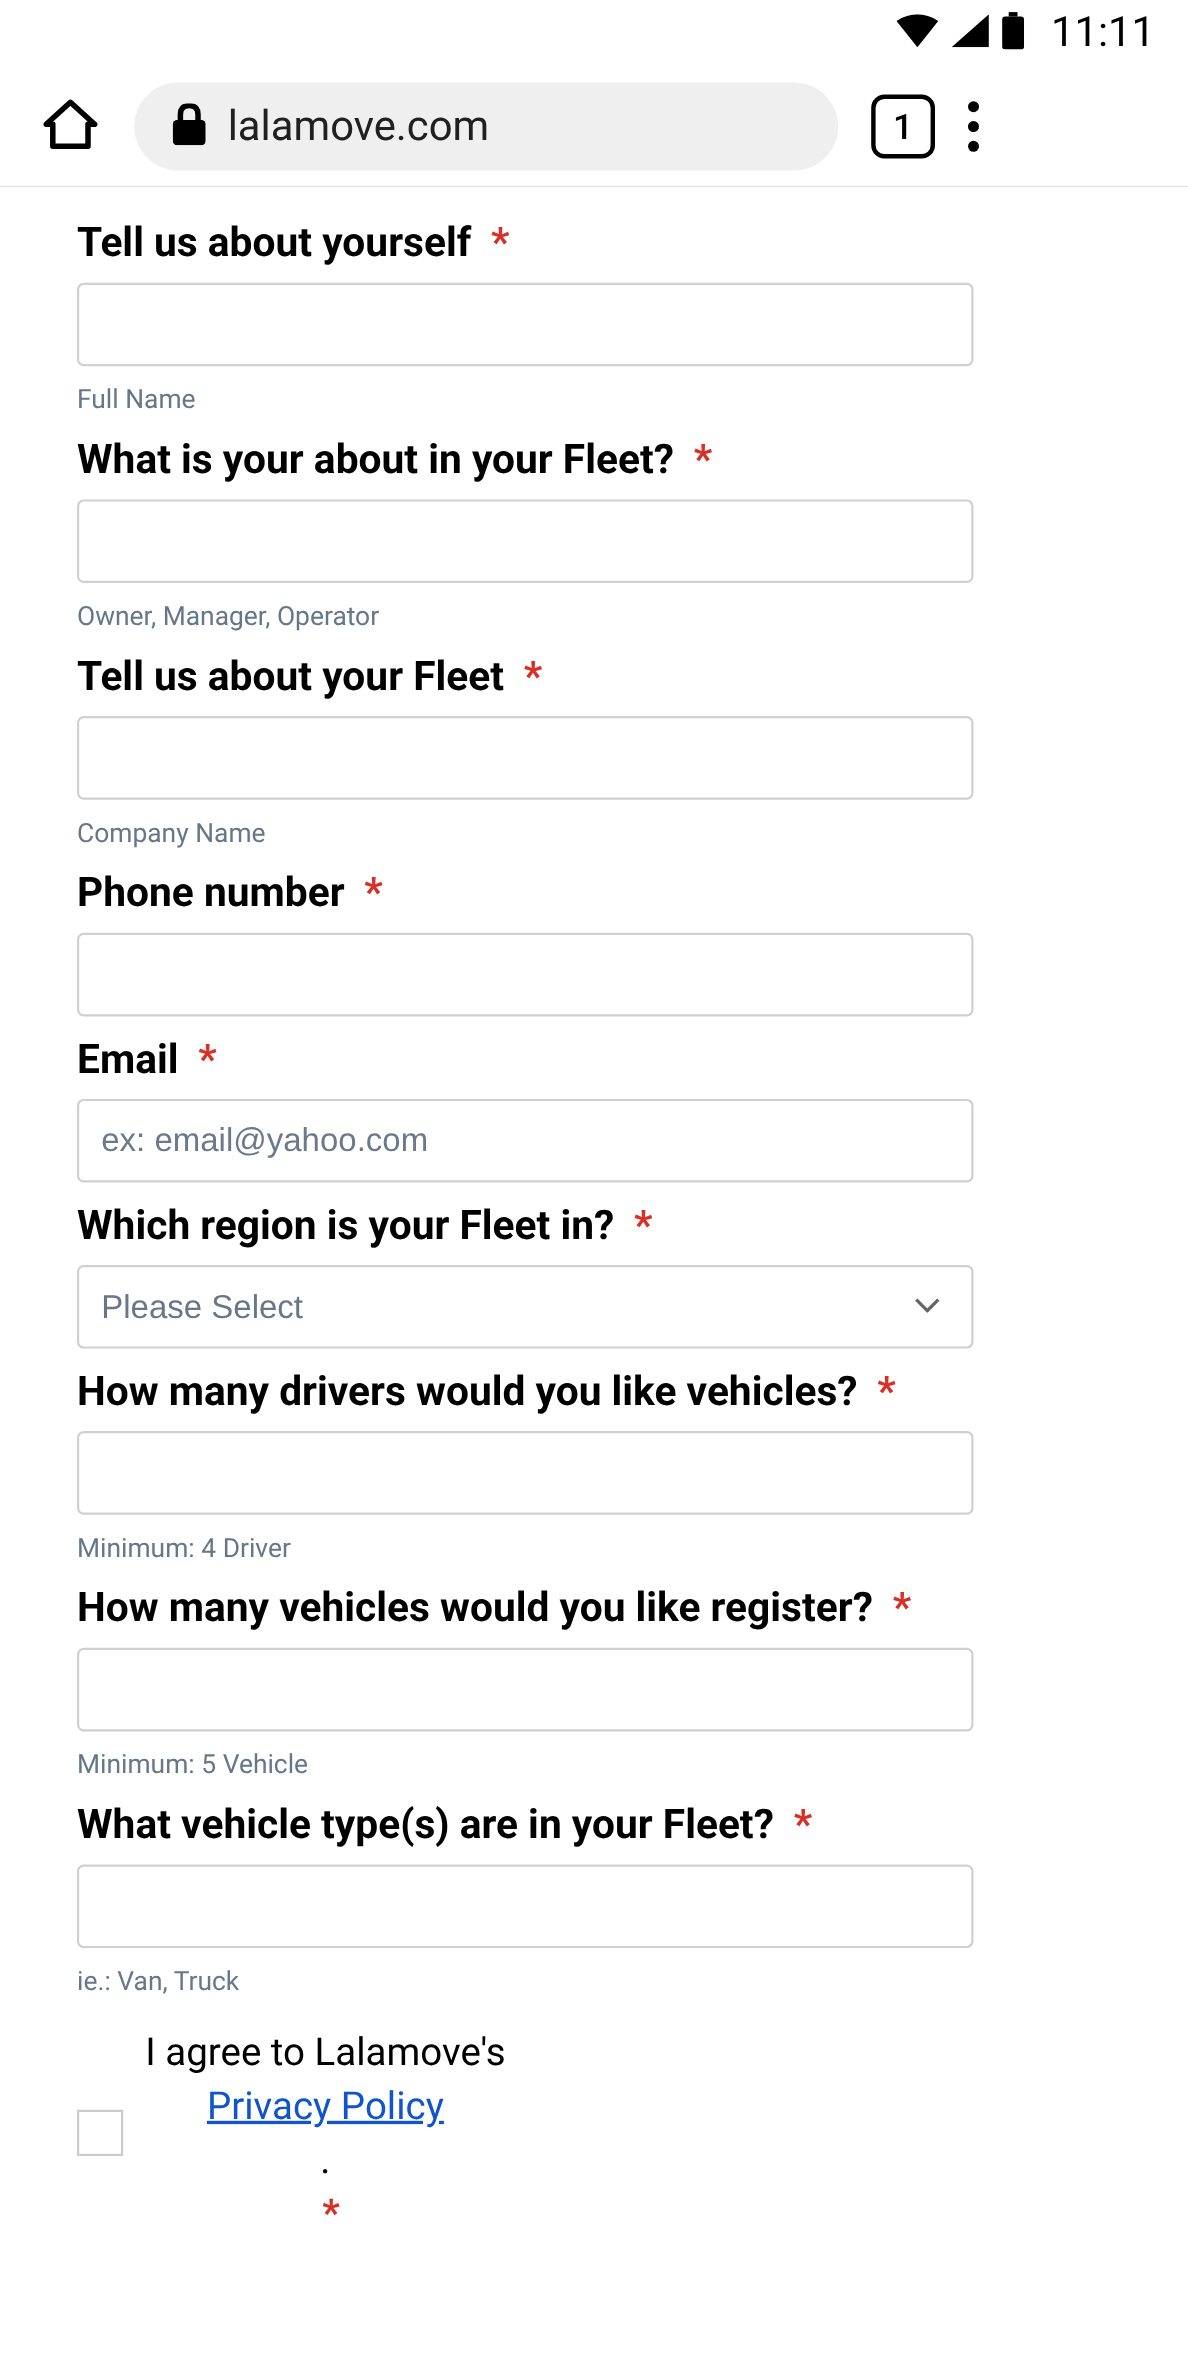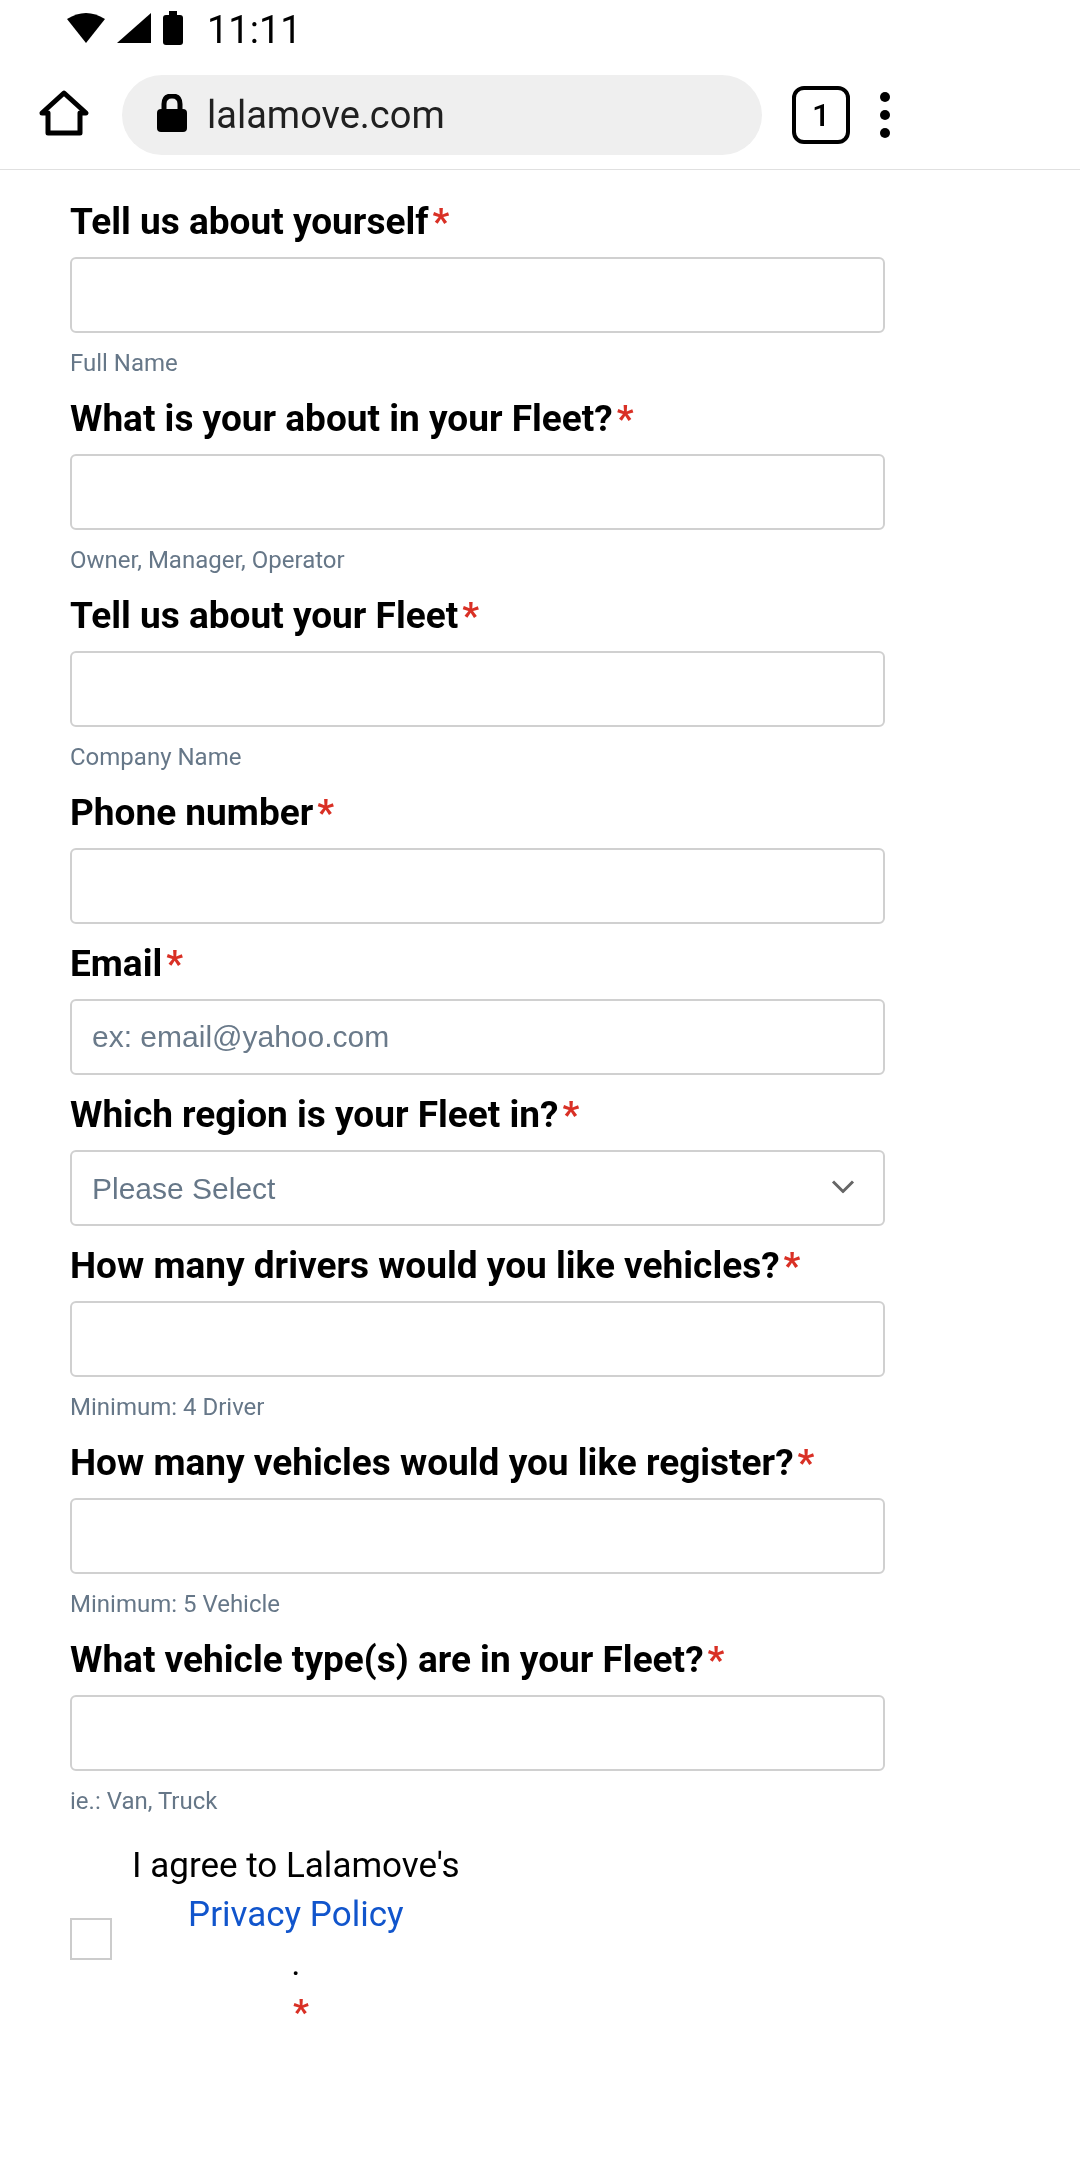--- a/index.html
+++ b/index.html
@@ -10,25 +10,25 @@
     body {
       font-family: -apple-system, BlinkMacSystemFont, "Segoe UI", Roboto, Arial, sans-serif;
       background: #ffffff;
       width: 1080px;
       height: 2160px;
       overflow: hidden;
     }
     .status-bar {
       height: 60px;
       display: flex;
+      justify-content: flex-end;
       align-items: center;
       padding: 0 30px;
       gap: 12px;
       background: #ffffff;
-      margin-left: 37px;
     }
     .status-time {
       font-size: 38px;
       font-weight: 400;
       margin-left: 12px;
     }
     .browser-bar {
       height: 110px;
       display: flex;
       align-items: center;
@@ -81,21 +81,21 @@
     .field-group {
       margin-bottom: 12px;
     }
     .field-label {
       font-size: 37px;
       font-weight: 700;
       color: #000;
       margin-bottom: 14px;
       display: flex;
       align-items: center;
-      gap: 4px;
+      gap: 18px;
     }
     .required-star {
       color: #d93025;
       font-weight: 700;
     }
     .text-input {
       width: 815px;
       height: 76px;
       border: 2px solid #d0d0d0;
       border-radius: 6px;
@@ -151,20 +151,21 @@
     .checkbox-label {
       font-size: 35px;
       color: #000;
       display: flex;
       align-items: center;
       gap: 8px;
       flex-direction: column;
     }
     .privacy-link {
       color: #1155cc;
+      text-decoration: underline;
     }
     .tight-field {
       margin-bottom: 4px;
     }
   </style>
 </head>
 <body>
 
 <div class="status-bar">
   <span>

